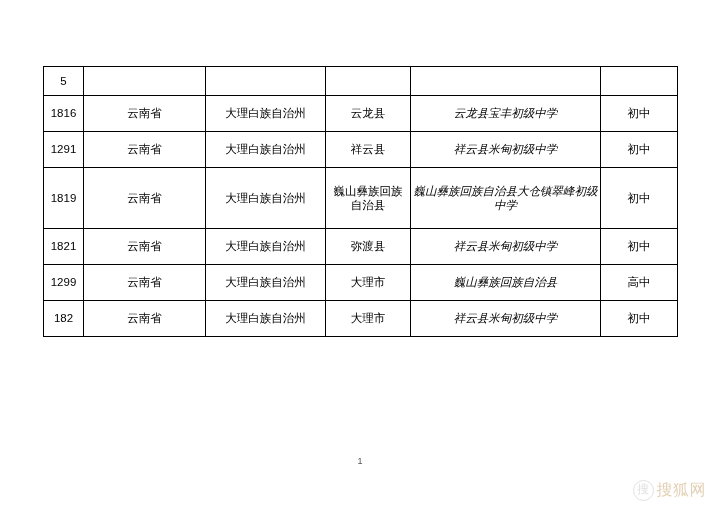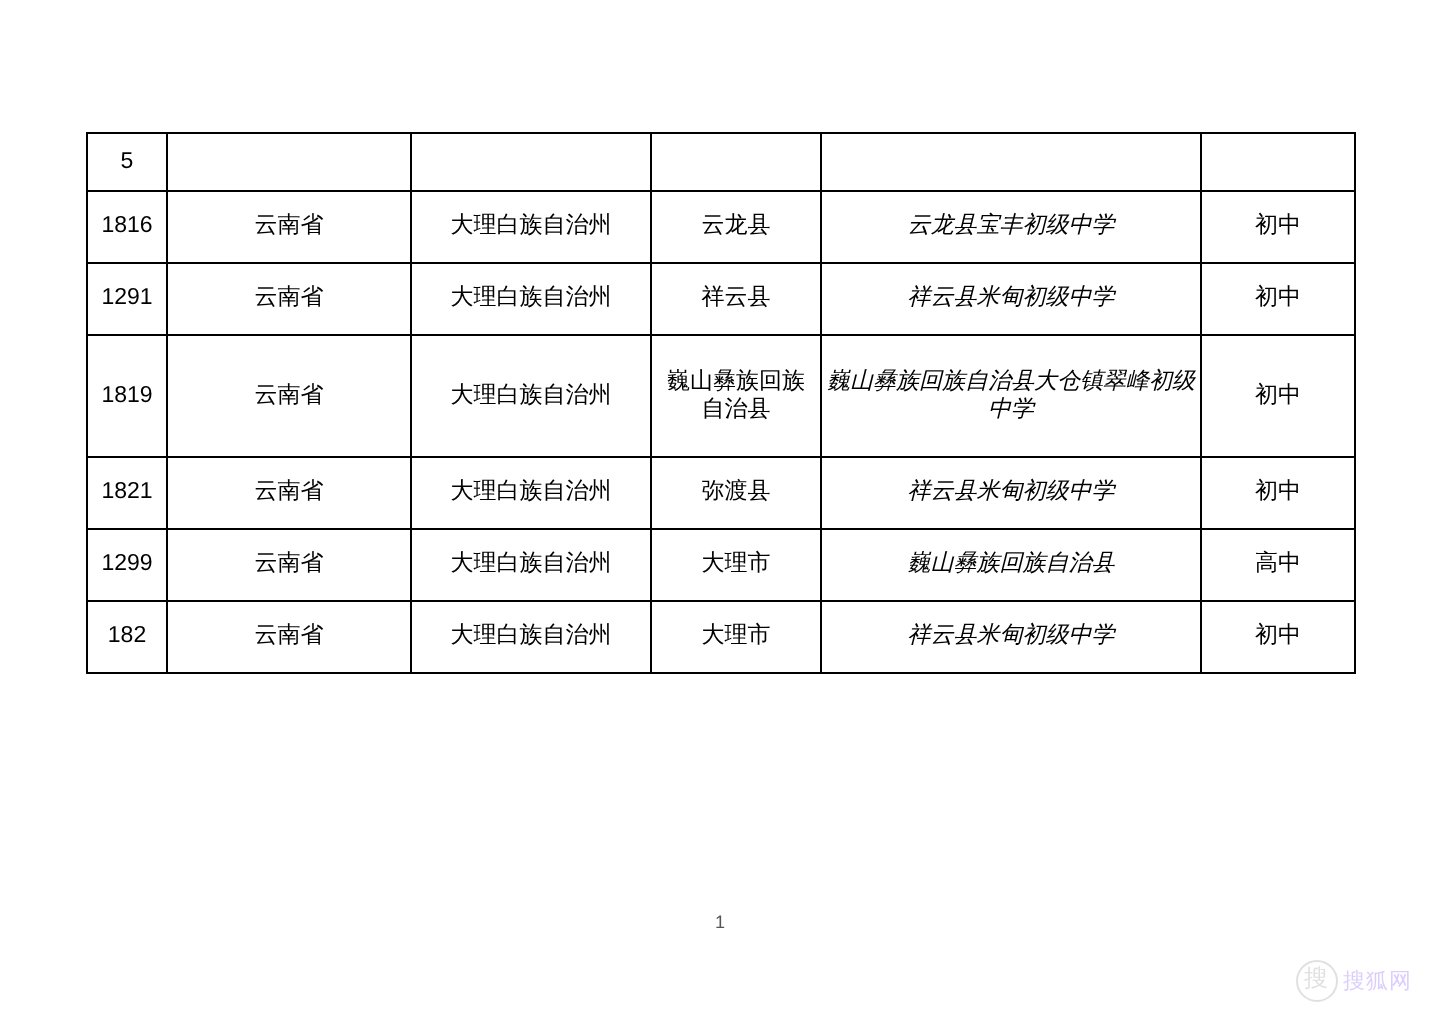--- a/index.html
+++ b/index.html
@@ -83,22 +83,22 @@
     border-radius: 50%;
     border: 1.4px solid #9a9a9a;
     color: #9a9a9a;
     font-size: 12px;
     line-height: 17px;
     text-align: center;
     margin-right: 3px;
     font-family: "Liberation Serif", serif;
   }
   .watermark .wm-text {
-    font-size: 11px;
-    color: #8b5cf6;
+    font-size: 16px;
+    color: #a16207;
     letter-spacing: 0.5px;
   }
 </style>
 </head>
 <body>
 
 <div class="page">
 
   <div class="table-wrap">
     <table class="doc-table">

